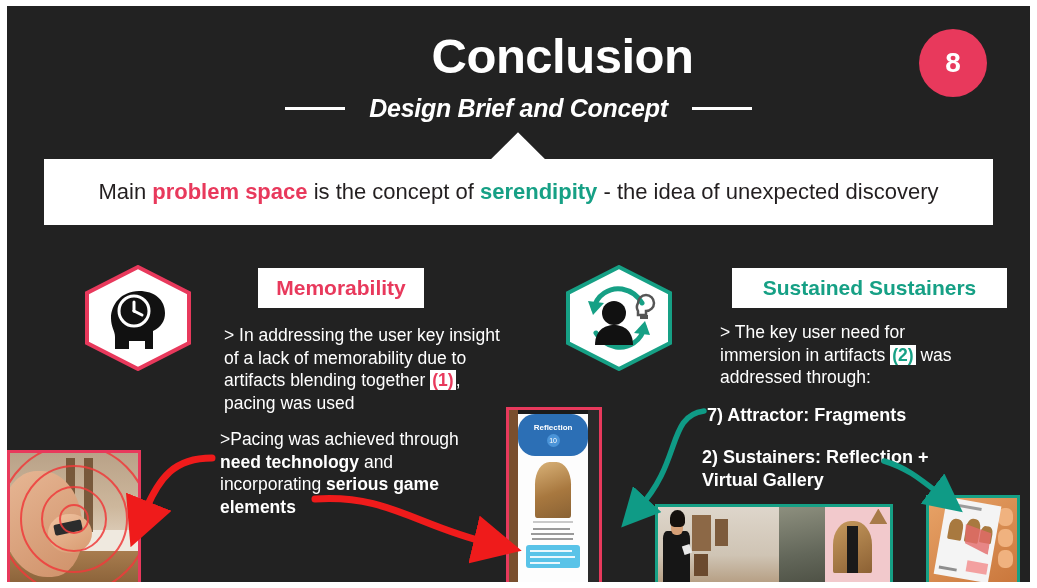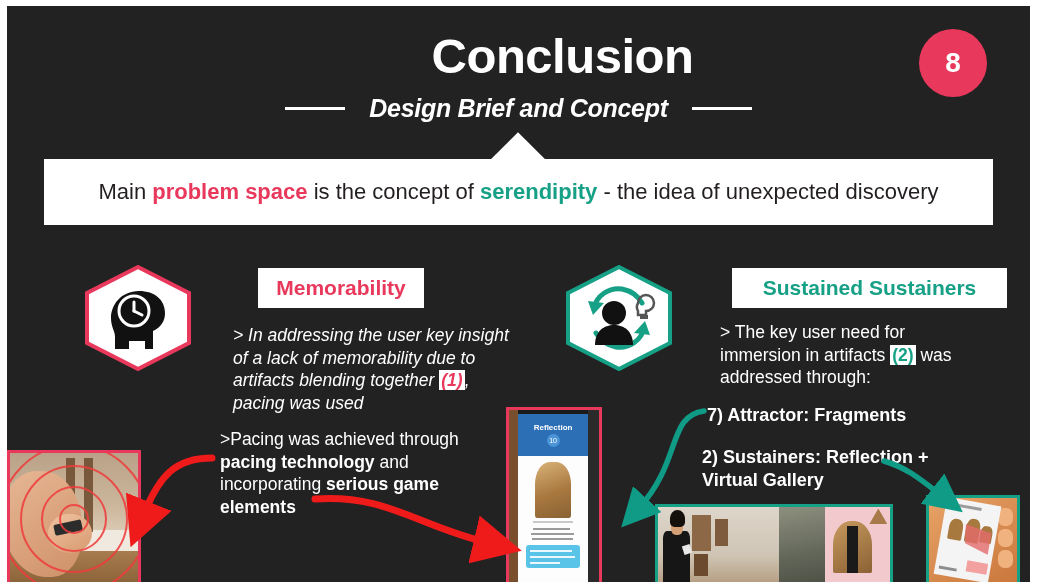--- a/index.html
+++ b/index.html
@@ -35,21 +35,21 @@
   .hex-right{left:557px;top:259px;}
 
   
   .pill{position:absolute;background:#ffffff;display:flex;align-items:center;justify-content:center;
         font-size:21px;font-weight:bold;padding:16px 16px;box-sizing:border-box;margin-left:32px;}
   .pill-mem{left:219px;top:262px;width:166px;height:40px;color:#e8395c;}
   .pill-sus{left:693px;top:262px;width:275px;height:40px;color:#16a085;}
 
   
   .body-txt{position:absolute;color:#ffffff;font-size:17.5px;line-height:1.29;}
-  .mem-p1{left:226px;top:318px;width:286px;font-style:italic;}
+  .mem-p1{left:217px;top:318px;width:286px;}
   .mem-p2{left:213px;top:422px;width:270px;}
   .sus-p1{left:693px;top:315px;width:232px;margin-left:20px;}
   .body-txt b{font-weight:bold;}
   .tag{background:#ffffff;padding:0 2px;font-weight:bold;}
   .tag-red{color:#e8395c;}
   .tag-teal{color:#16a085;}
 
   .numitem{position:absolute;color:#ffffff;font-size:18px;font-weight:bold;line-height:1.3;}
   .num1{left:700px;top:398px;width:260px;}
   .num2{left:695px;top:440px;width:262px;}
@@ -75,21 +75,21 @@
   .ring.r2{width:62px;height:62px;}
   .ring.r3{width:104px;height:104px;}
   .ring.r4{width:146px;height:146px;}
 
   
   .ph-phone{left:499px;top:401px;width:96px;height:181px;border:3px solid #e8395c;background:#1b1b1b;}
   .pm-bgL{position:absolute;left:0;top:0;width:10%;height:100%;background:#7a4f2e;}
   .pm-bgR{position:absolute;right:0;top:0;width:12%;height:100%;background:#2a2a2a;}
   .pm-screen{position:absolute;left:10%;top:2%;width:78%;height:96%;background:#fdfdfd;}
   .pm-head{position:absolute;left:0;top:0;width:100%;height:25%;background:#2c6fb5;
-           display:flex;flex-direction:column;align-items:center;justify-content:center;gap:2px;}
+           display:flex;flex-direction:column;align-items:center;justify-content:center;gap:2px;border-radius:17px;}
   .pm-title{color:#ffffff;font-size:8px;font-weight:bold;}
   .pm-dot{width:13px;height:13px;border-radius:50%;background:#4b94d8;color:#fff;font-size:7px;
           display:flex;align-items:center;justify-content:center;}
   .pm-art{position:absolute;left:24%;top:29%;width:52%;height:33%;
           background:linear-gradient(160deg,#d9b278,#a8783f 55%,#8a6234);
           border-radius:40% 40% 6% 6%;}
   .pm-cap{position:absolute;left:22%;top:64%;width:56%;height:2px;background:#c9c9c9;}
   .pm-l{position:absolute;height:2px;background:#9a9a9a;left:14%;}
   .pm-chat{position:absolute;left:12%;top:78%;width:76%;height:14%;background:#59c3e8;border-radius:3px;}
   .pm-chat i{position:absolute;height:2px;background:#eaf7fd;left:7%;}
@@ -171,21 +171,21 @@
         <path d="M74 38 a8 8 0 1 1 8 8 l0 4 l-8 0 l0 -4 a8 8 0 0 1 0 -8 Z" fill="none" stroke="#555555" stroke-width="2.5"></path>
         <rect x="76" y="50" width="8" height="4" fill="#555555"></rect>
       </svg>
     </div>
 
     <div class="pill pill-mem">Memorability</div>
     <div class="pill pill-sus">Sustained Sustainers</div>
 
     <div class="body-txt mem-p1"><span>&gt; In addressing the user key insight of a lack of memorability due to artifacts blending together </span><span class="tag tag-red">(1)</span><span>, pacing was used</span></div>
 
-    <div class="body-txt mem-p2"><span>&gt;Pacing was achieved through </span><b>pacing technology</b><span> and incorporating </span><b>serious game elements</b></div>
+    <div class="body-txt mem-p2"><span>&gt;Pacing was achieved through </span><b>need technology</b><span> and incorporating </span><b>serious game elements</b></div>
 
     <div class="body-txt sus-p1"><span>&gt; The key user need for immersion in artifacts </span><span class="tag tag-teal">(2)</span><span> was addressed through:</span></div>
 
     <div class="numitem num1">7) Attractor: Fragments</div>
     <div class="numitem num2">2) Sustainers: Reflection + Virtual Gallery</div>
 
     <div class="photo ph-ripple">
       <div class="rp-wall"></div>
       <div class="rp-base"></div>
       <div class="rp-floor"></div>

